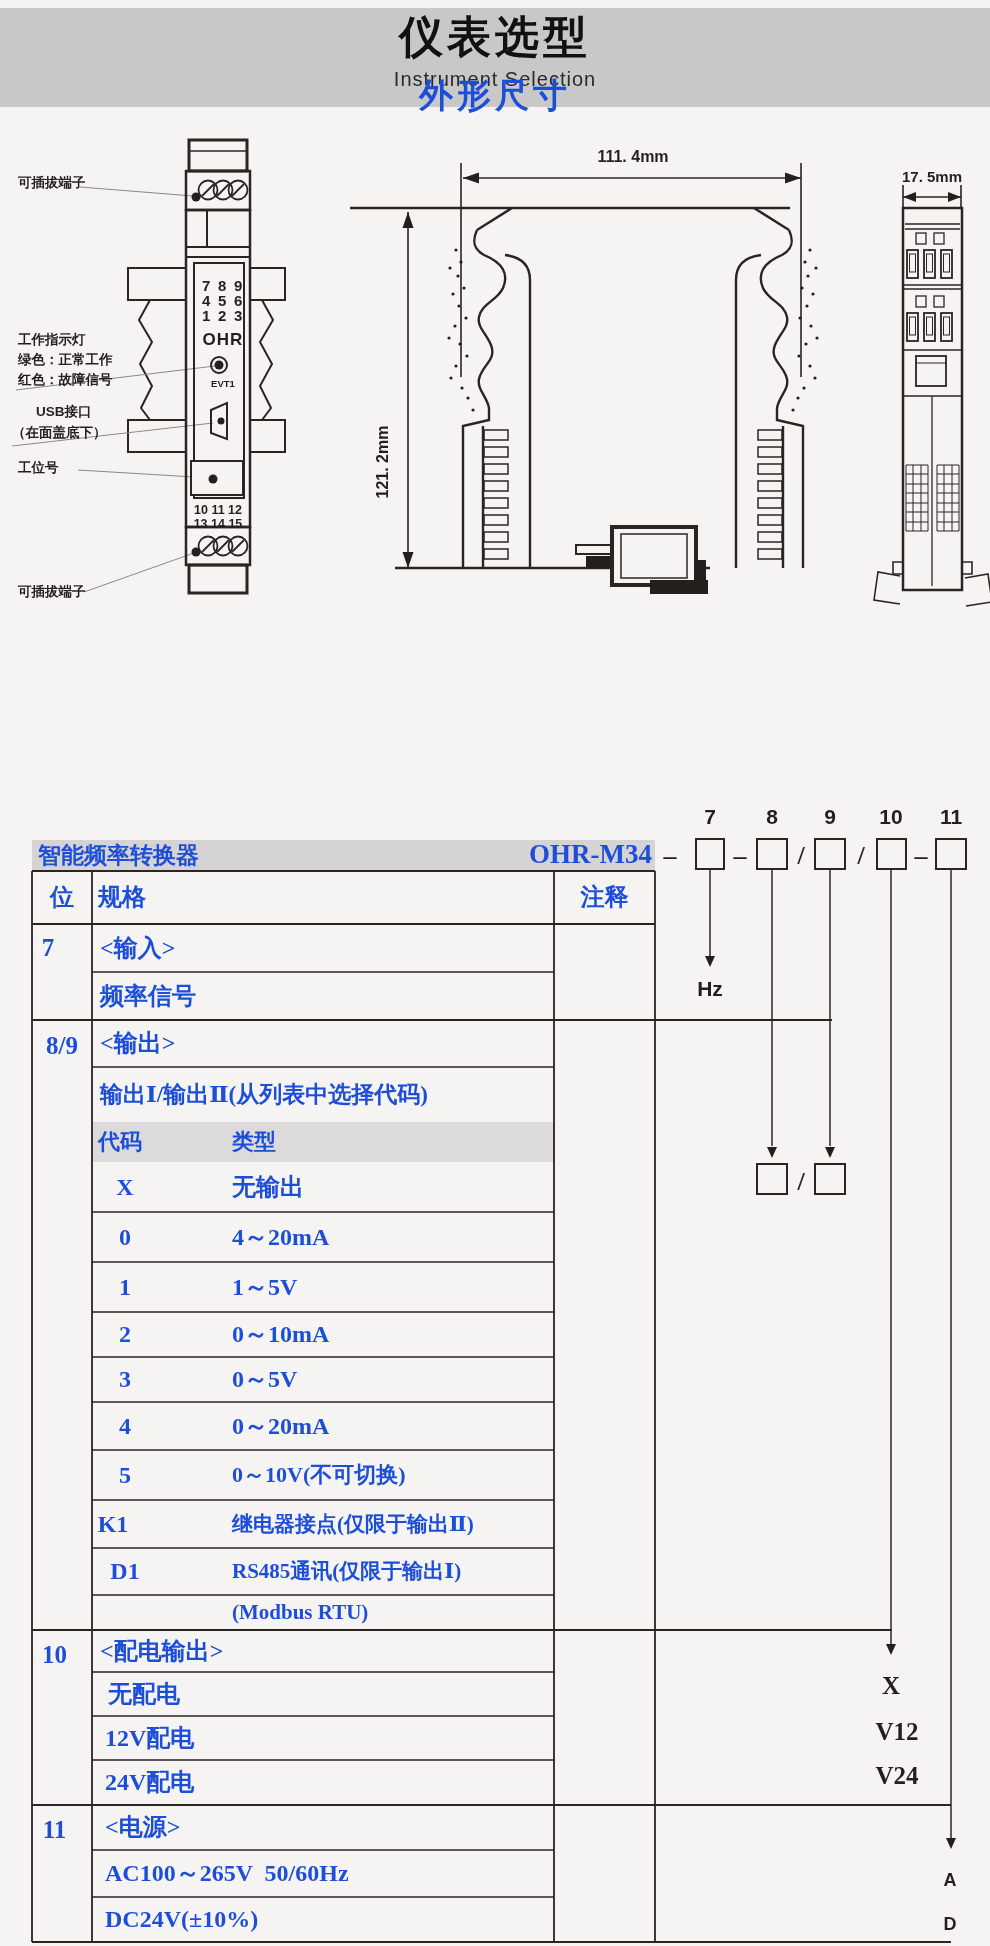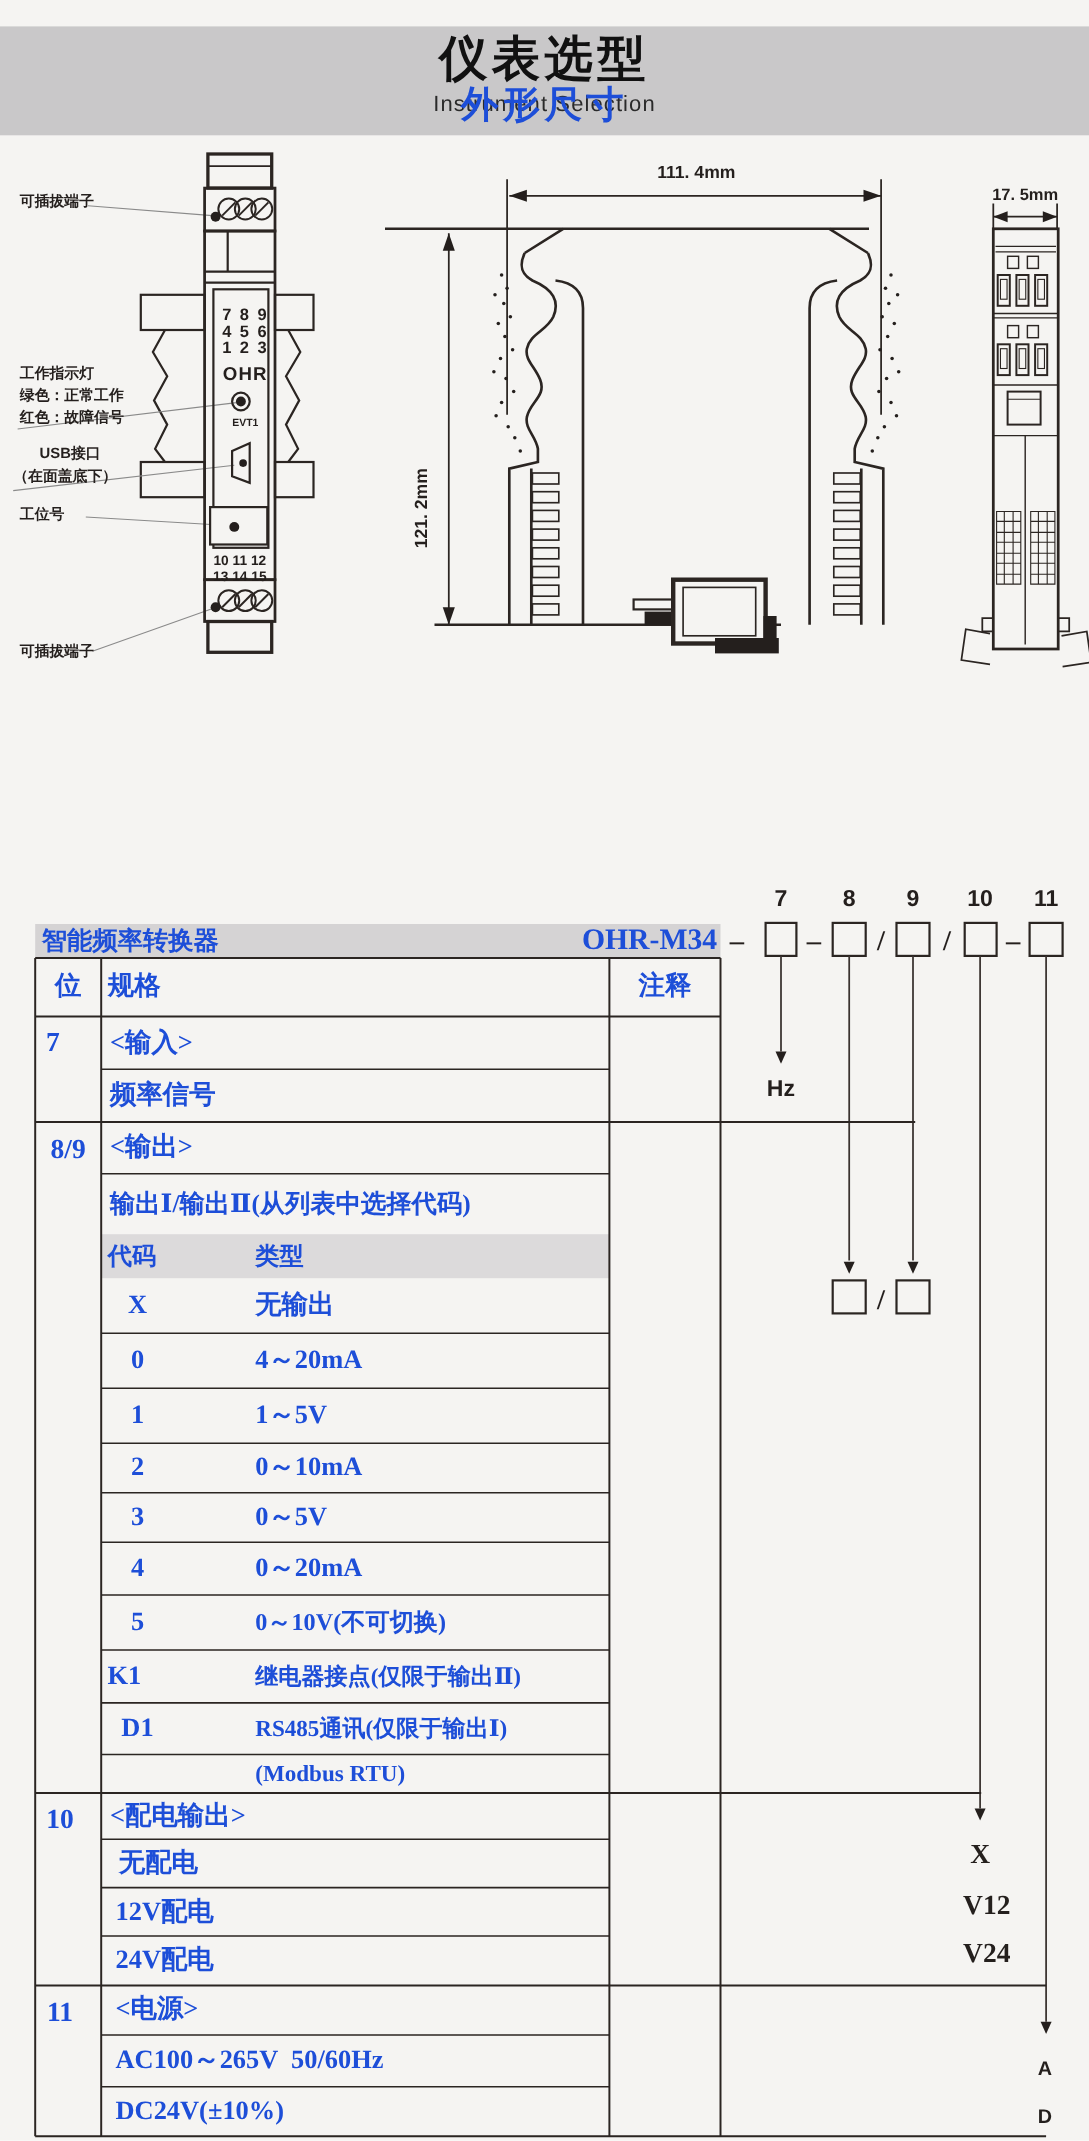--- a/index.html
+++ b/index.html
@@ -6,21 +6,21 @@
   .page{position:relative;width:990px;height:1946px;background:#f5f4f2;overflow:hidden;
         font-family:"Liberation Sans","DejaVu Sans",sans-serif;color:#241f1d;}
   .t{position:absolute;white-space:pre;color:#1d4ed8;line-height:1;}
   .serif{font-family:"Liberation Serif","DejaVu Serif",serif;font-weight:bold;}
   .sans{font-family:"Liberation Sans","DejaVu Sans",sans-serif;}
   .bg{position:absolute;z-index:0;}
   svg.overlay{position:absolute;left:0;top:0;z-index:1;pointer-events:none;}
   .txt{z-index:2;}
   .page-title{left:0;top:78px;width:990px;text-align:center;font-size:34px;font-weight:bold;letter-spacing:4px;}
   .banner{left:0;top:677px;width:990px;height:99px;background:#c9c8c9;text-align:center;z-index:0;}
-  .banner h2{margin:24px 0 0 0;font-size:44px;letter-spacing:4px;font-weight:bold;color:#111;}
+  .banner h2{margin:8px 0 0 0;font-size:44px;letter-spacing:4px;font-weight:bold;color:#111;}
   .banner p{margin:1px 0 0 0;font-size:20px;color:#2a2a2a;font-weight:normal;letter-spacing:1px;}
   .modelbar{left:32px;top:840px;width:623px;height:31px;background:#d5d3d4;}
   .codeband{left:92px;top:1122px;width:462px;height:40px;background:#dcdadb;}
   .cell{font-size:24px;}
   .f21{font-size:21px;} .f22{font-size:22px;} .f23{font-size:23px;}
   .ctr{text-align:center;}
   svg text{fill:#241f1d;}
 </style>
 </head>
 <body>

